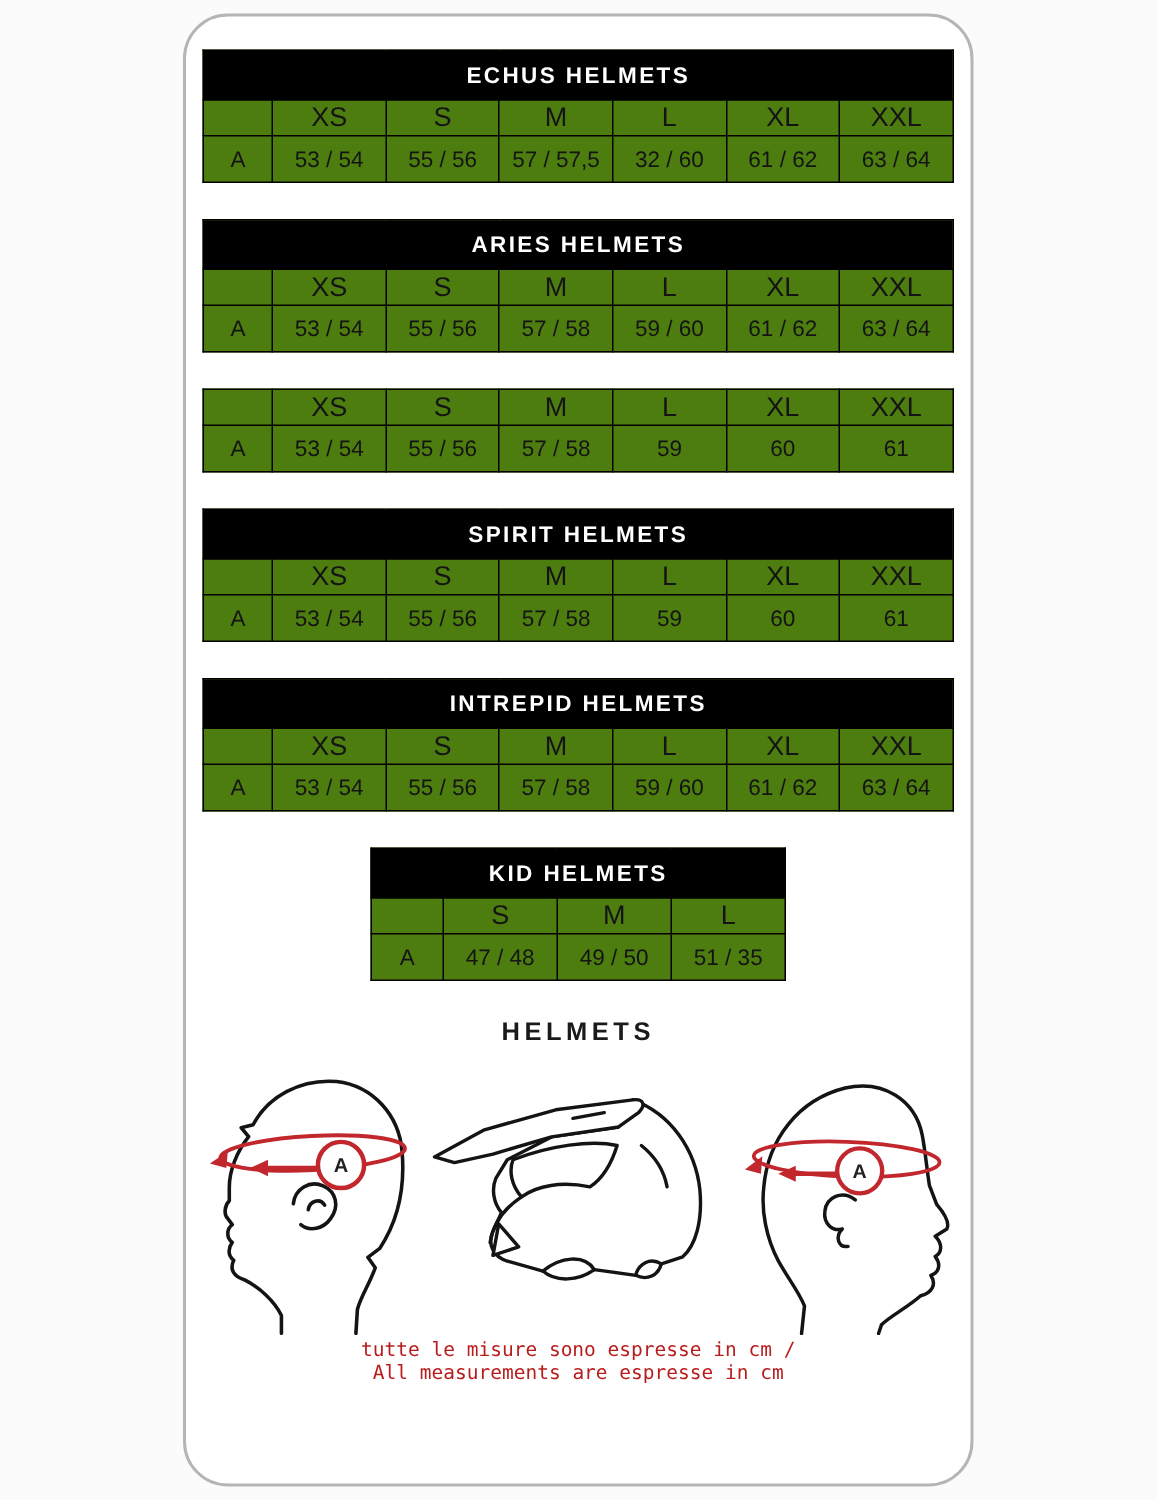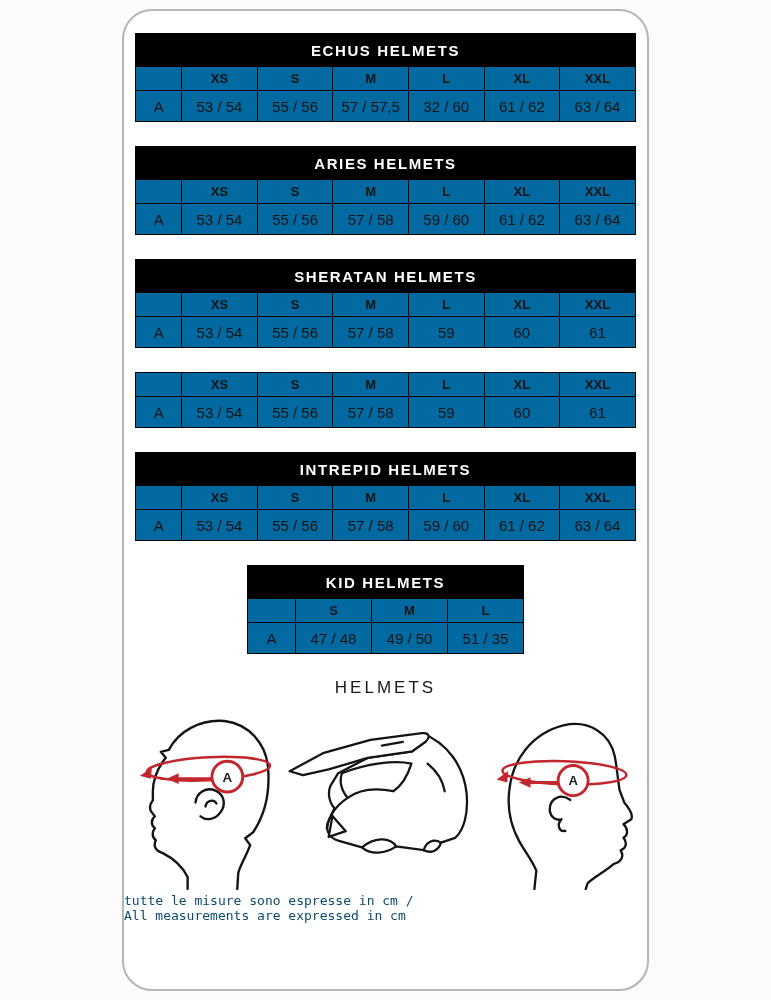--- a/index.html
+++ b/index.html
@@ -16,21 +16,21 @@
     background: #ffffff;
     border: 2px solid #b5b5b5;
     border-radius: 30px;
     padding-top: 22px;
     overflow: hidden;
   }
   table {
     border-collapse: collapse;
     table-layout: fixed;
     margin: 0 auto 24px auto;
-    background: #0369a1;
+    background: #4d7c0f;
   }
   table.wide { width: 500px; }
   table.kid  { width: 276px; }
   th.band {
     background: #000000;
     color: #ffffff;
     font-size: 15px;
     font-weight: bold;
     letter-spacing: 1.6px;
     height: 33px;
@@ -38,46 +38,47 @@
     border: 1px solid #000;
     padding: 0;
   }
   td {
     border: 1px solid #000;
     text-align: center;
     padding: 0;
     overflow: hidden;
     white-space: nowrap;
   }
-  tr.cols td { height: 24px; font-size: 13px; font-weight: bold; }
+  tr.cols td { height: 24px; font-size: 18px; }
   tr.vals td { height: 31px; font-size: 15px; }
   td.footnote { height: 26px; font-size: 13.5px; }
   h2.section-title {
     text-align: center;
     font-size: 17px;
-    font-weight: normal;
+    font-weight: bold;
     letter-spacing: 3px;
     color: #1a1a1a;
     margin: 12px 0 8px 0;
   }
   .figures {
     display: flex;
     justify-content: center;
     align-items: flex-start;
     gap: 6px;
     height: 184px;
   }
   .figures svg { display: block; }
   .fig-helmet { margin-top: 10px; }
   .footer {
     margin-top: 3px;
+    text-align: center;
     font-family: "DejaVu Sans Mono", monospace;
     font-size: 13px;
     line-height: 1.18;
-    color: #0c4a6e;
+    color: #b91c1c;
   }
   .head-line { fill: none; stroke: #141414; stroke-width: 2.4; stroke-linejoin: round; stroke-linecap: round; }
   .head-fill { fill: #ffffff; stroke: #141414; stroke-width: 2.4; stroke-linejoin: round; stroke-linecap: round; }
   .red-line { fill: none; stroke: #c1272d; stroke-width: 2.6; stroke-linecap: round; }
   .red-thick { fill: none; stroke: #c1272d; stroke-width: 3; stroke-linecap: round; }
   .red-fill { fill: #c1272d; stroke: none; }
   .a-circle { fill: #ffffff; stroke: #c1272d; stroke-width: 3; }
   .a-text { font-family: "Liberation Sans", sans-serif; font-size: 13.5px; font-weight: bold; fill: #222; text-anchor: middle; }
 </style>
 </head>
@@ -159,23 +160,20 @@
     <colgroup>
         <col style="width:46px">
         <col style="width:75.6px">
         <col style="width:75.6px">
         <col style="width:75.6px">
         <col style="width:75.6px">
         <col style="width:75.6px">
         <col style="width:75.6px">
       </colgroup>
     <tbody>
-        <tr>
-          <th class="band" colspan="7">SHERATAN HELMETS</th>
-        </tr>
     <tr class="cols">
       <td></td>
       <td>XS</td>
       <td>S</td>
       <td>M</td>
       <td>L</td>
       <td>XL</td>
       <td>XXL</td>
     </tr>
     <tr class="vals">
@@ -194,20 +192,23 @@
     <colgroup>
         <col style="width:46px">
         <col style="width:75.6px">
         <col style="width:75.6px">
         <col style="width:75.6px">
         <col style="width:75.6px">
         <col style="width:75.6px">
         <col style="width:75.6px">
       </colgroup>
     <tbody>
+        <tr>
+          <th class="band" colspan="7">SPIRIT HELMETS</th>
+        </tr>
     <tr class="cols">
       <td></td>
       <td>XS</td>
       <td>S</td>
       <td>M</td>
       <td>L</td>
       <td>XL</td>
       <td>XXL</td>
     </tr>
     <tr class="vals">
@@ -318,16 +319,16 @@
       <line class="red-thick" x1="80" y1="79" x2="44" y2="79"></line>
       <polygon class="red-fill" points="36,79 48,73.5 48,84.5"></polygon>
       <circle class="a-circle" cx="92" cy="77" r="15.5"></circle>
       <text class="a-text" x="92" y="82">A</text>
     </svg>
 
   </div>
 
   <div class="footer">
     <div>tutte le misure sono espresse in cm /</div>
-    <div>All measurements are expressed in cm</div>
+    <div>All measurements are espresse in cm</div>
   </div>
 
 </div>
 
 </body></html>

